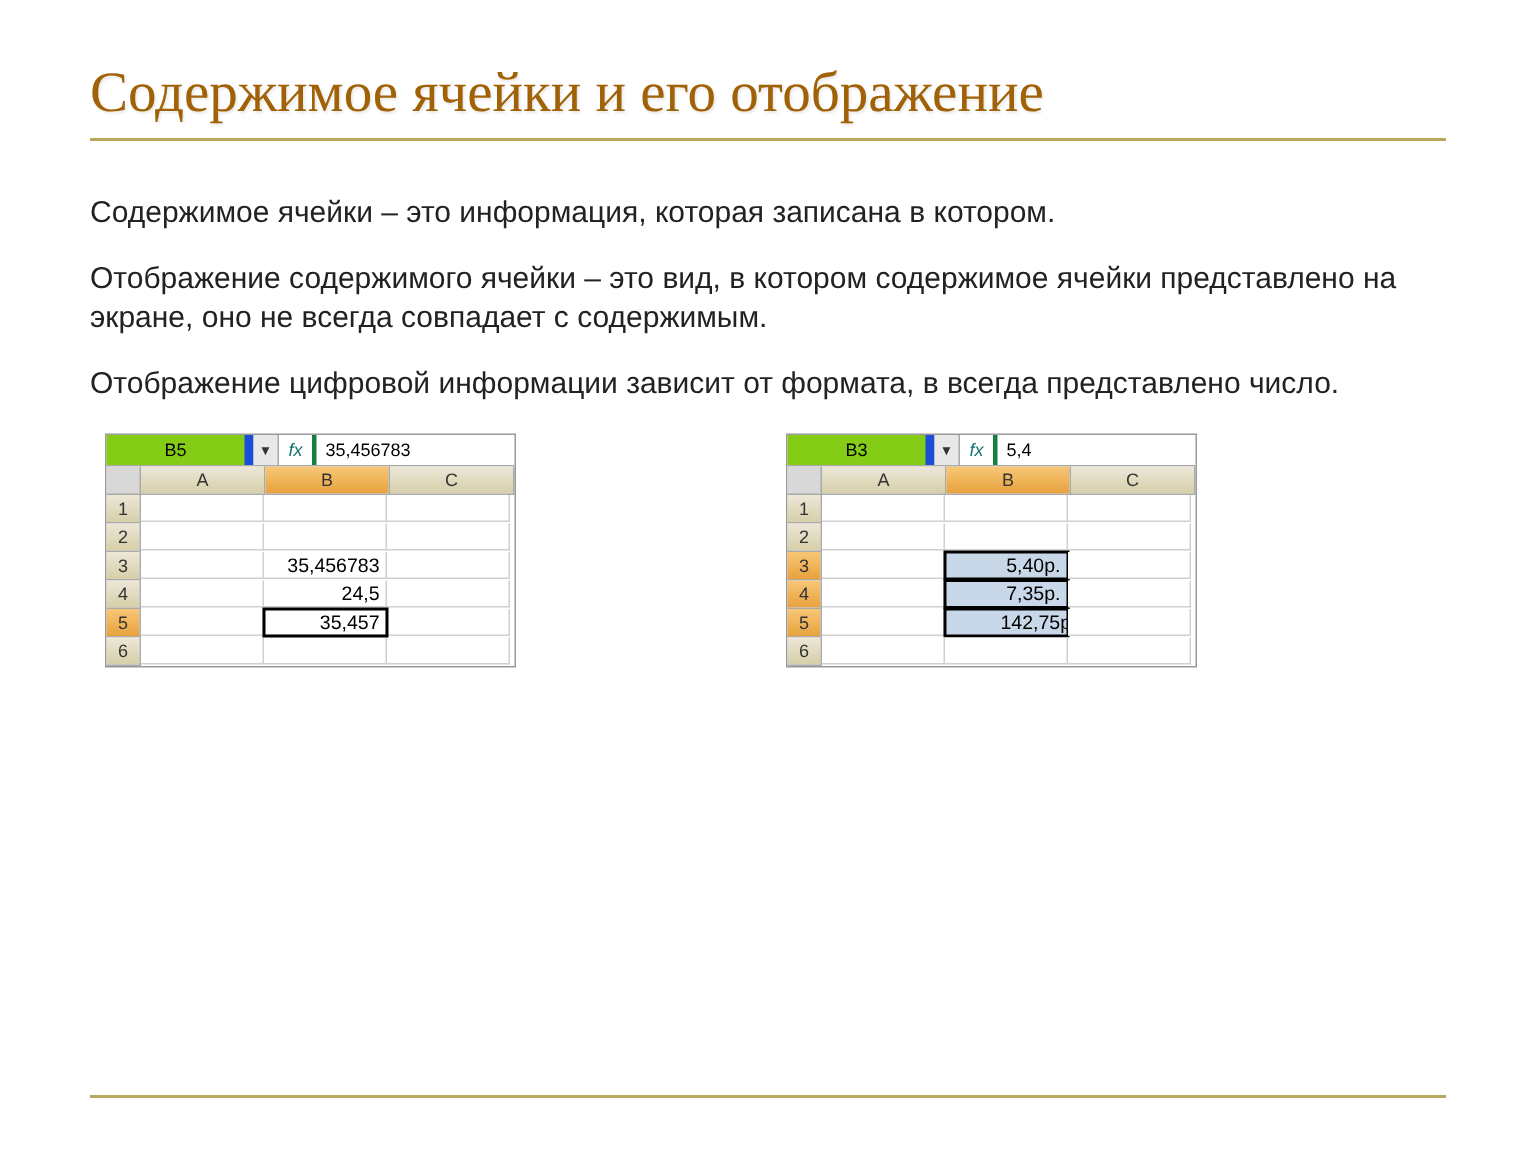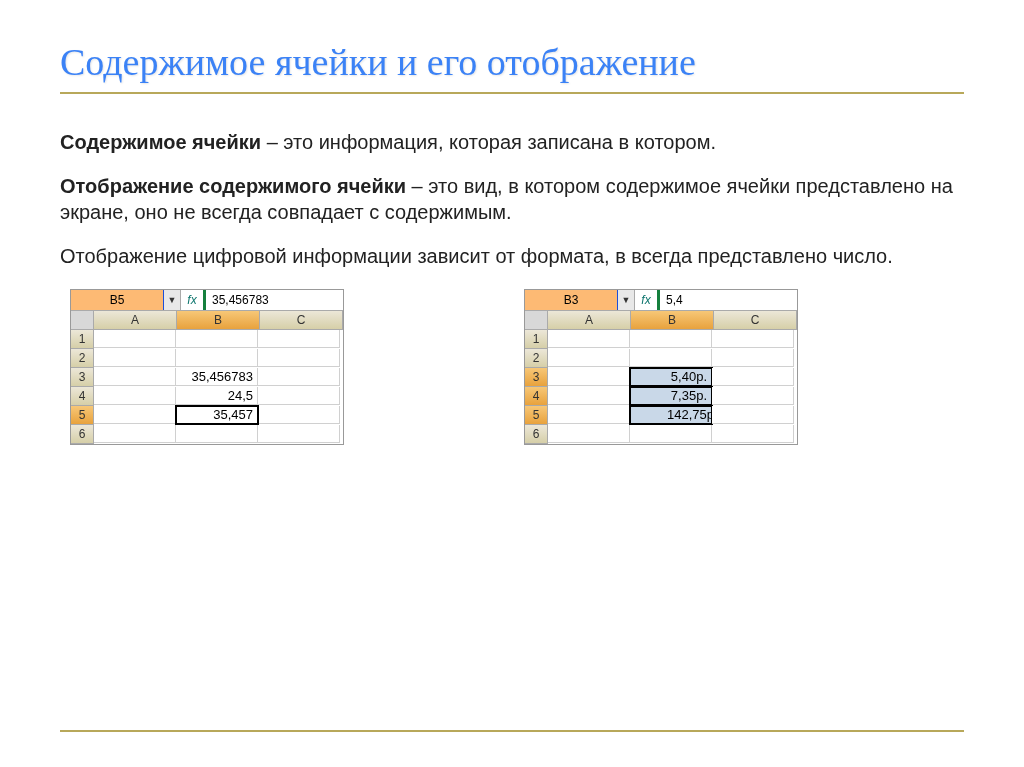--- a/index.html
+++ b/index.html
@@ -14,42 +14,42 @@
     overflow: hidden;
   }
   .slide {
     width: 100%;
     height: 100%;
     padding: 40px 60px 30px 60px;
     box-sizing: border-box;
   }
   .title {
     font-family: Georgia, 'Times New Roman', serif;
-    color: #3b82f6;
+    color: #a16207;
     font-size: 38px;
     font-weight: normal;
     margin-bottom: 8px;
     text-shadow: 1px 1px 2px rgba(0,0,0,0.1);
   }
   .title-underline {
     height: 2px;
     background: #b8a85a;
     width: 100%;
     margin-bottom: 35px;
   }
   .body-text {
     font-size: 20px;
     color: #222;
     line-height: 1.3;
   }
   .body-text p {
     margin: 0 0 18px 0;
   }
   .bold {
-    font-weight: bold;
+    font-weight: normal;
   }
   .spreadsheets {
     display: flex;
     gap: 180px;
     margin-top: 20px;
     padding-left: 10px;
   }
 
   .excel {
     border: 1px solid #999;
@@ -59,26 +59,26 @@
   }
   .name-box-row {
     display: flex;
     border-bottom: 1px solid #aaa;
     height: 20px;
     align-items: stretch;
   }
   .name-box {
     width: 84px;
     padding: 1px 4px;
-    border-right: 1px solid #1d4ed8;
+    border-right: 6px solid #1d4ed8;
     font-size: 12px;
     display:flex;
     align-items: center;
     justify-content: center;
-    background: #fdba74;
+    background: #84cc16;
   }
   .nb-dd {
     width: 16px;
     background: #e8e8e8;
     border-right: 1px solid #aaa;
     display:flex;
     align-items:center;
     justify-content:center;
     color:#333;
     font-size:9px;

